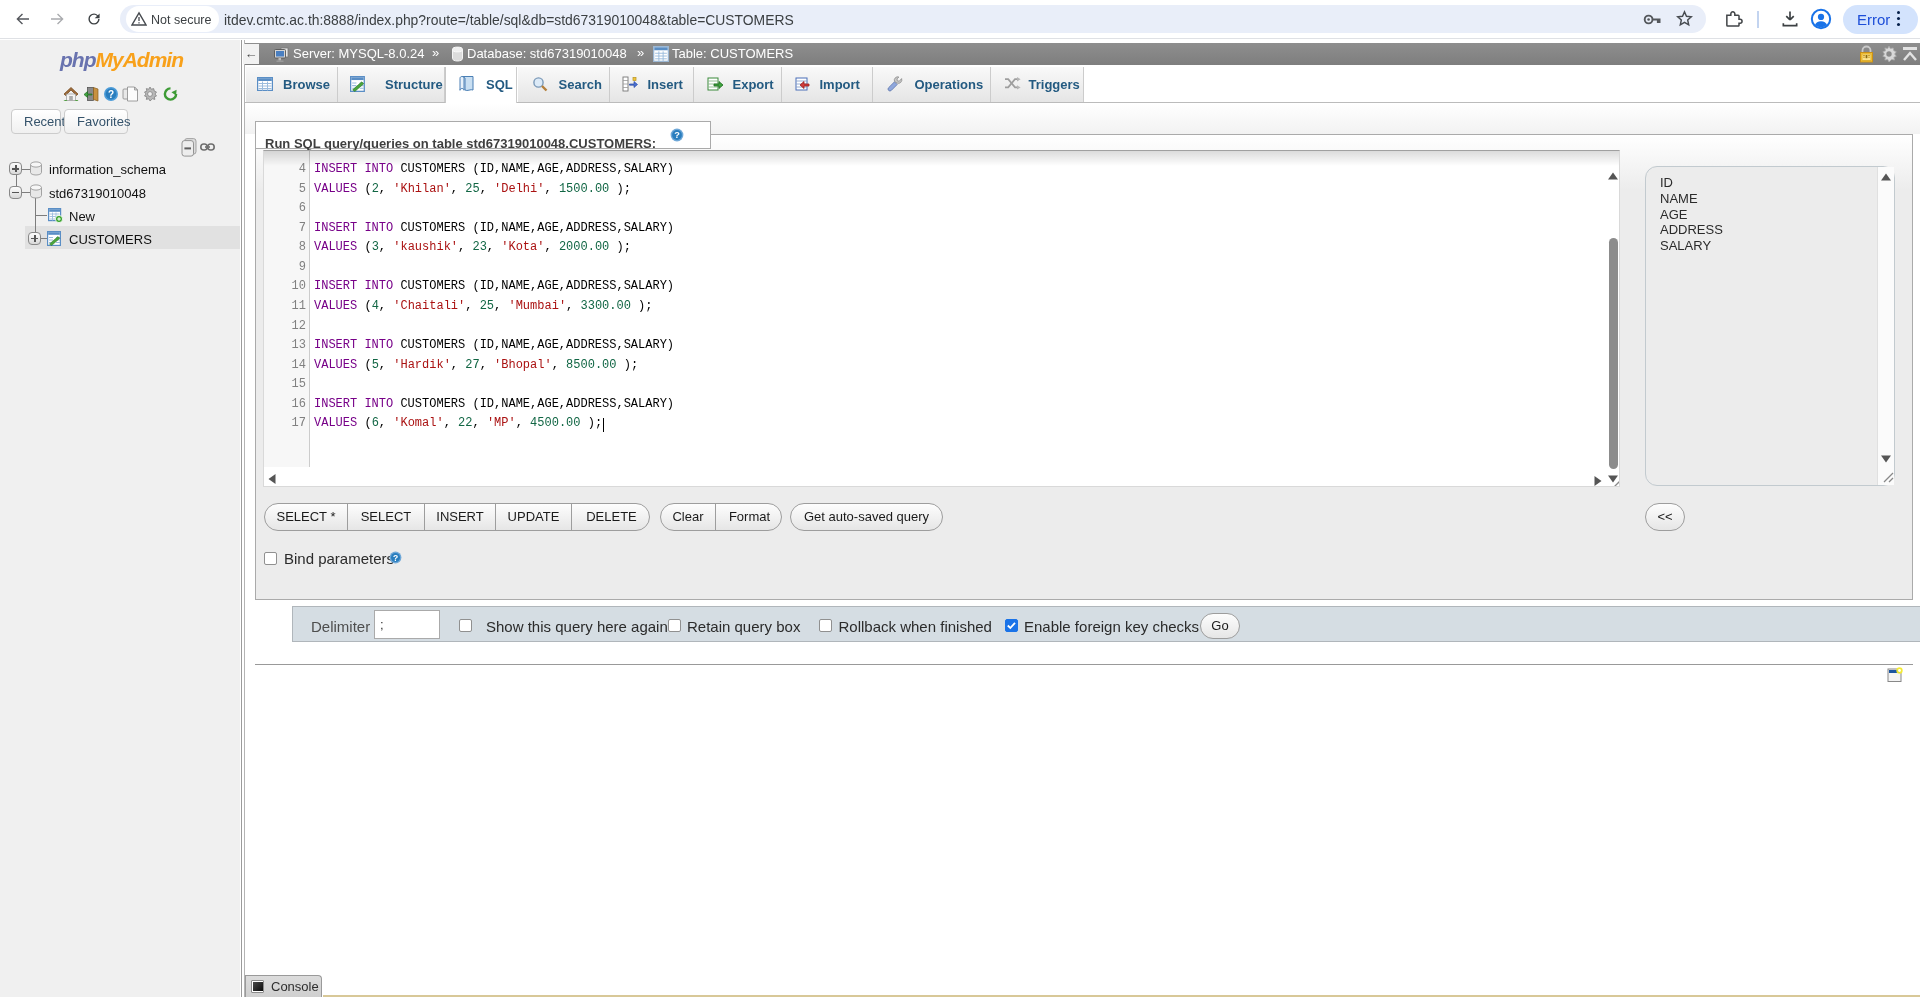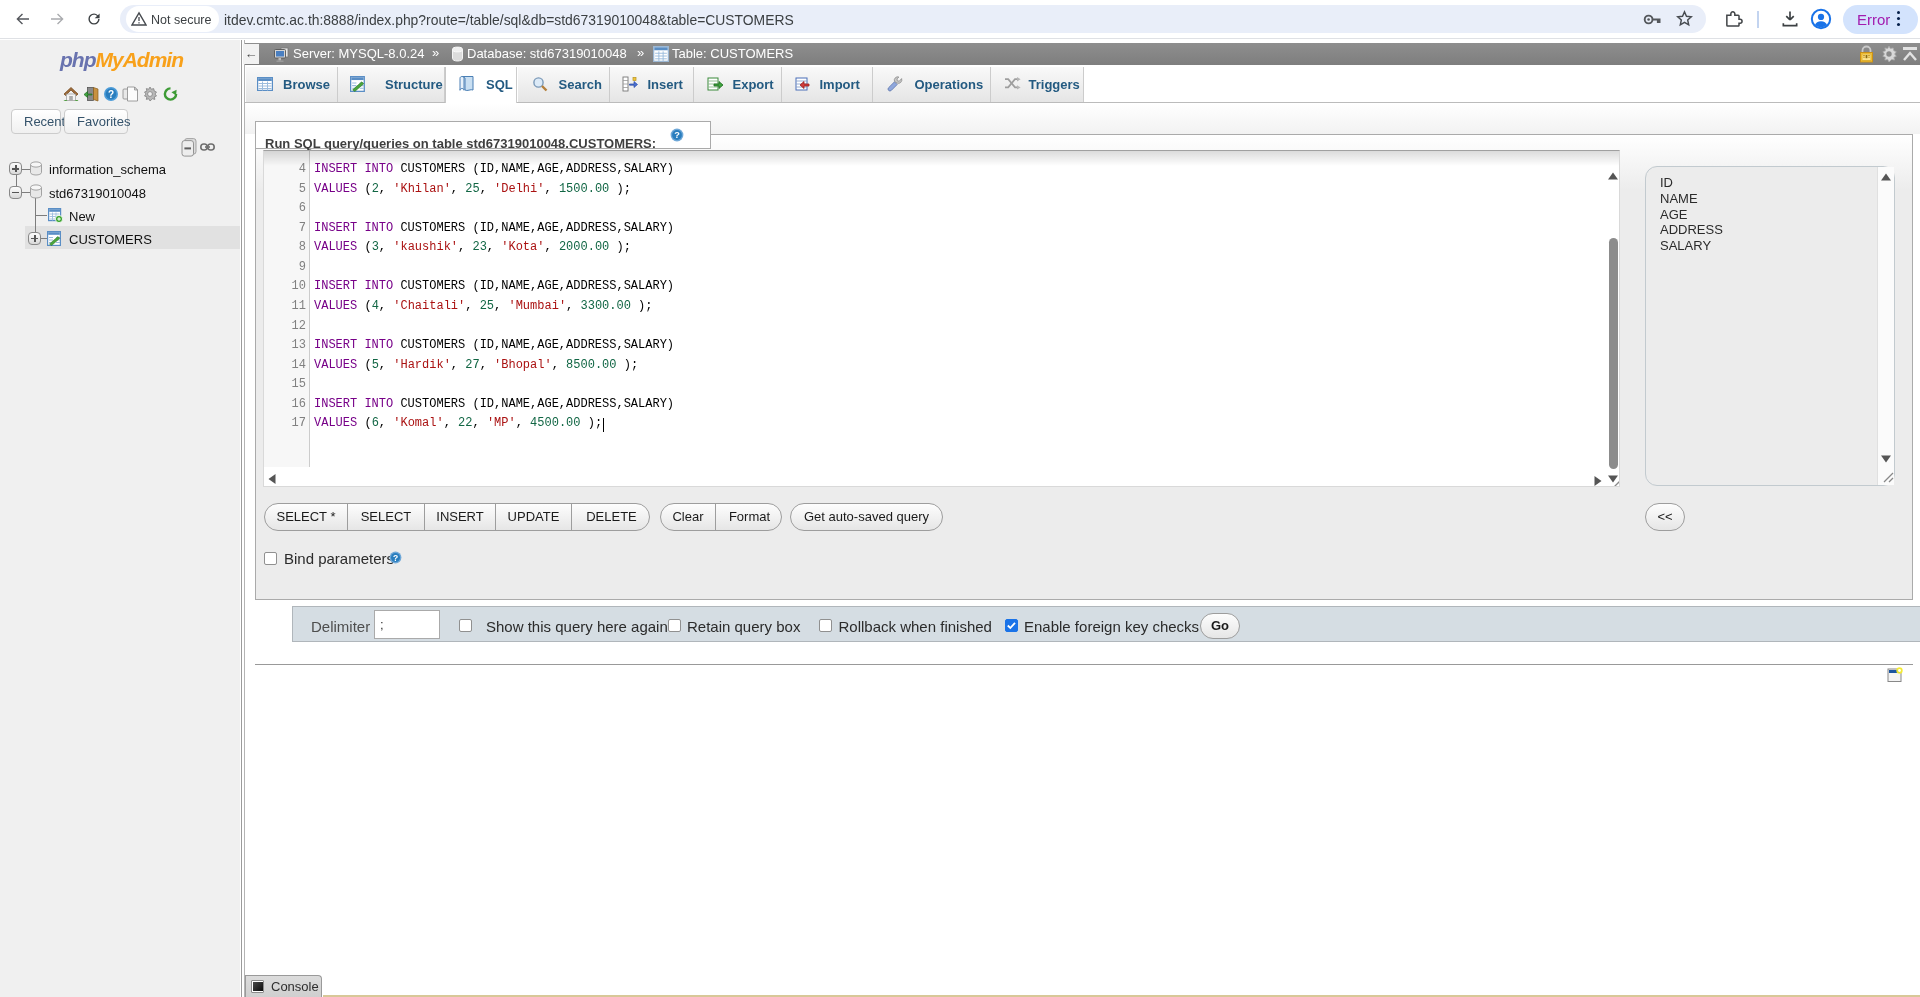--- a/index.html
+++ b/index.html
@@ -112,21 +112,21 @@
       <path d="M4 17v3h16v-3" stroke="#3c4043" stroke-width="2" fill="none"></path>
     </svg>
 
   <svg class="abs" style="left:1810px;top:8px" width="22" height="22" viewBox="0 0 24 24">
       <circle cx="12" cy="12" r="10" fill="none" stroke="#1a73e8" stroke-width="2.2"></circle>
       <circle cx="12" cy="9.8" r="3.4" fill="#1a73e8"></circle>
       <path d="M12 14.5c-3.2 0-5.8 1.6-6.6 4a10 10 0 0 0 13.2 0c-.8-2.4-3.4-4-6.6-4z" fill="#1a73e8"></path>
     </svg>
 
   <div class="abs" style="left:1843px;top:5px;width:75px;height:29px;border-radius:15px;background:#d3e3fd"></div>
-  <div class="abs" style="left:1857px;top:11px;font-size:15px;color:#a21caf;text-align:right;">Error</div>
+  <div class="abs" style="left:1857px;top:11px;font-size:15px;color:#1d4ed8;text-align:right;">Error</div>
   <div class="abs" style="left:1897px;top:11px;width:3px;height:3px;background:#041e49;border-radius:50%;box-shadow:0 6px 0 #041e49,0 12px 0 #041e49"></div>
 </div>
 
 <div id="sidebar">
   <div id="logo"><span class="p1">php</span><span class="p2">MyAdmin</span></div>
 
   <svg class="abs" style="left:63px;top:46px" width="16" height="16" viewBox="0 0 16 16">
       <path d="M1 8 8 1.5 15 8l-1.5 1.5L8 4 2.5 9.5z" fill="#9c6a38" stroke="#7a4f26" stroke-width="0.8"></path>
       <rect x="3.5" y="8" width="9" height="6.5" fill="#f4f4f4" stroke="#999" stroke-width="0.7"></rect>
       <rect x="6.2" y="10" width="3.6" height="4.5" fill="#aaa"></rect>
@@ -434,21 +434,21 @@
     <div class="cb" style="left:375px;top:12px"></div>
     <div class="cblbl" style="left:394px;top:11px">Retain query box</div>
     <div class="cb" style="left:526px;top:12px"></div>
     <div class="cblbl" style="left:545.5px;top:11px">Rollback when finished</div>
     <div class="cb" style="left:712px;top:12px;background:#1a73e8;border-color:#1a73e8">
         <svg width="11" height="11" viewBox="0 0 11 11" style="margin:0">
           <path d="M1.8 5.5 4.3 8 9 2.8" fill="none" stroke="#fff" stroke-width="1.8"></path>
         </svg>
       </div>
     <div class="cblbl" style="left:731px;top:11px">Enable foreign key checks</div>
-    <div class="btn" style="left:907px;top:6px;width:40px;height:26px;line-height:24px;font-weight:bold">Go</div>
+    <div class="btn" style="left:907px;top:6px;width:40px;height:26px;line-height:24px;font-weight:normal">Go</div>
   </div>
 
   <div id="hr2"></div>
 
   <svg class="abs" style="left:1642px;top:628px" width="16" height="16" viewBox="0 0 16 16">
       <rect x="1" y="2" width="13" height="12.5" fill="#f4f4f4" stroke="#888" stroke-width="1"></rect>
       <rect x="2" y="3" width="11" height="3" fill="#1a55a0"></rect>
       <circle cx="12.5" cy="3.5" r="3.2" fill="#f8ee26" opacity="0.9"></circle>
       <circle cx="12.5" cy="3.5" r="1.4" fill="#fff"></circle>
     </svg>

